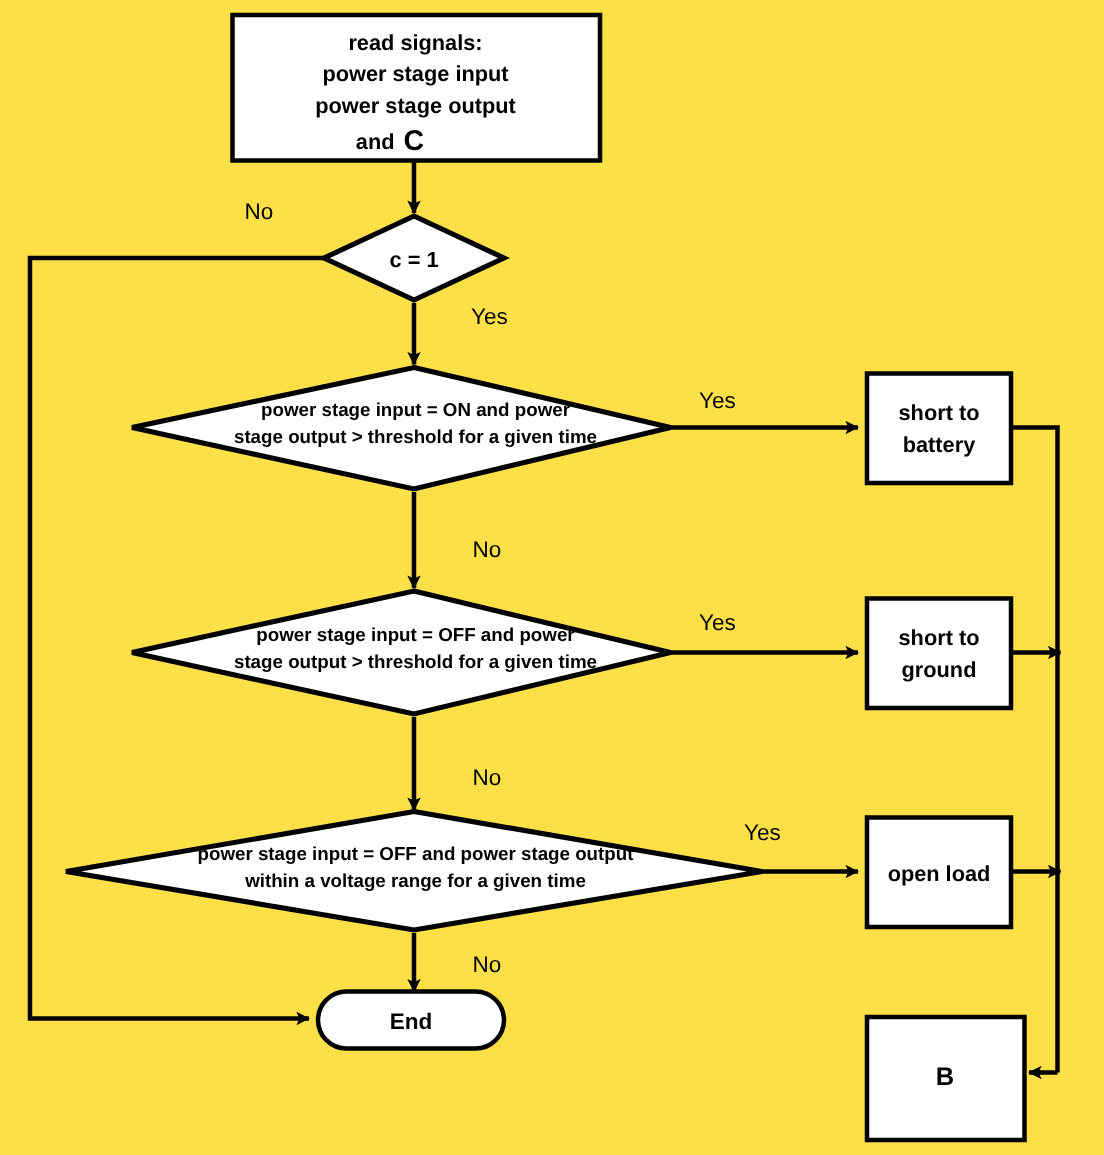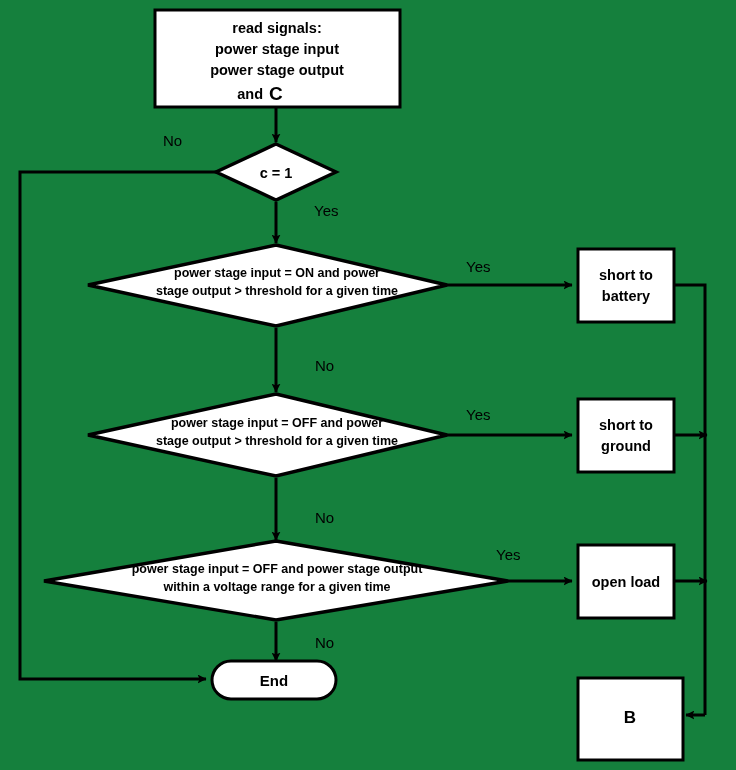--- a/index.html
+++ b/index.html
@@ -11,21 +11,21 @@
   body {
     width: 736px;
     height: 770px;
     font-family: "Liberation Sans", sans-serif;
     overflow: hidden;
   }
   #flow-root {
     position: relative;
     width: 736px;
     height: 770px;
-    background: #15803d;
+    background: #fde047;
   }
   svg#flow-svg {
     display: block;
     width: 736px;
     height: 770px;
   }
   .shape-outline {
     fill: #ffffff;
     stroke: #000000;
     stroke-width: 3;

